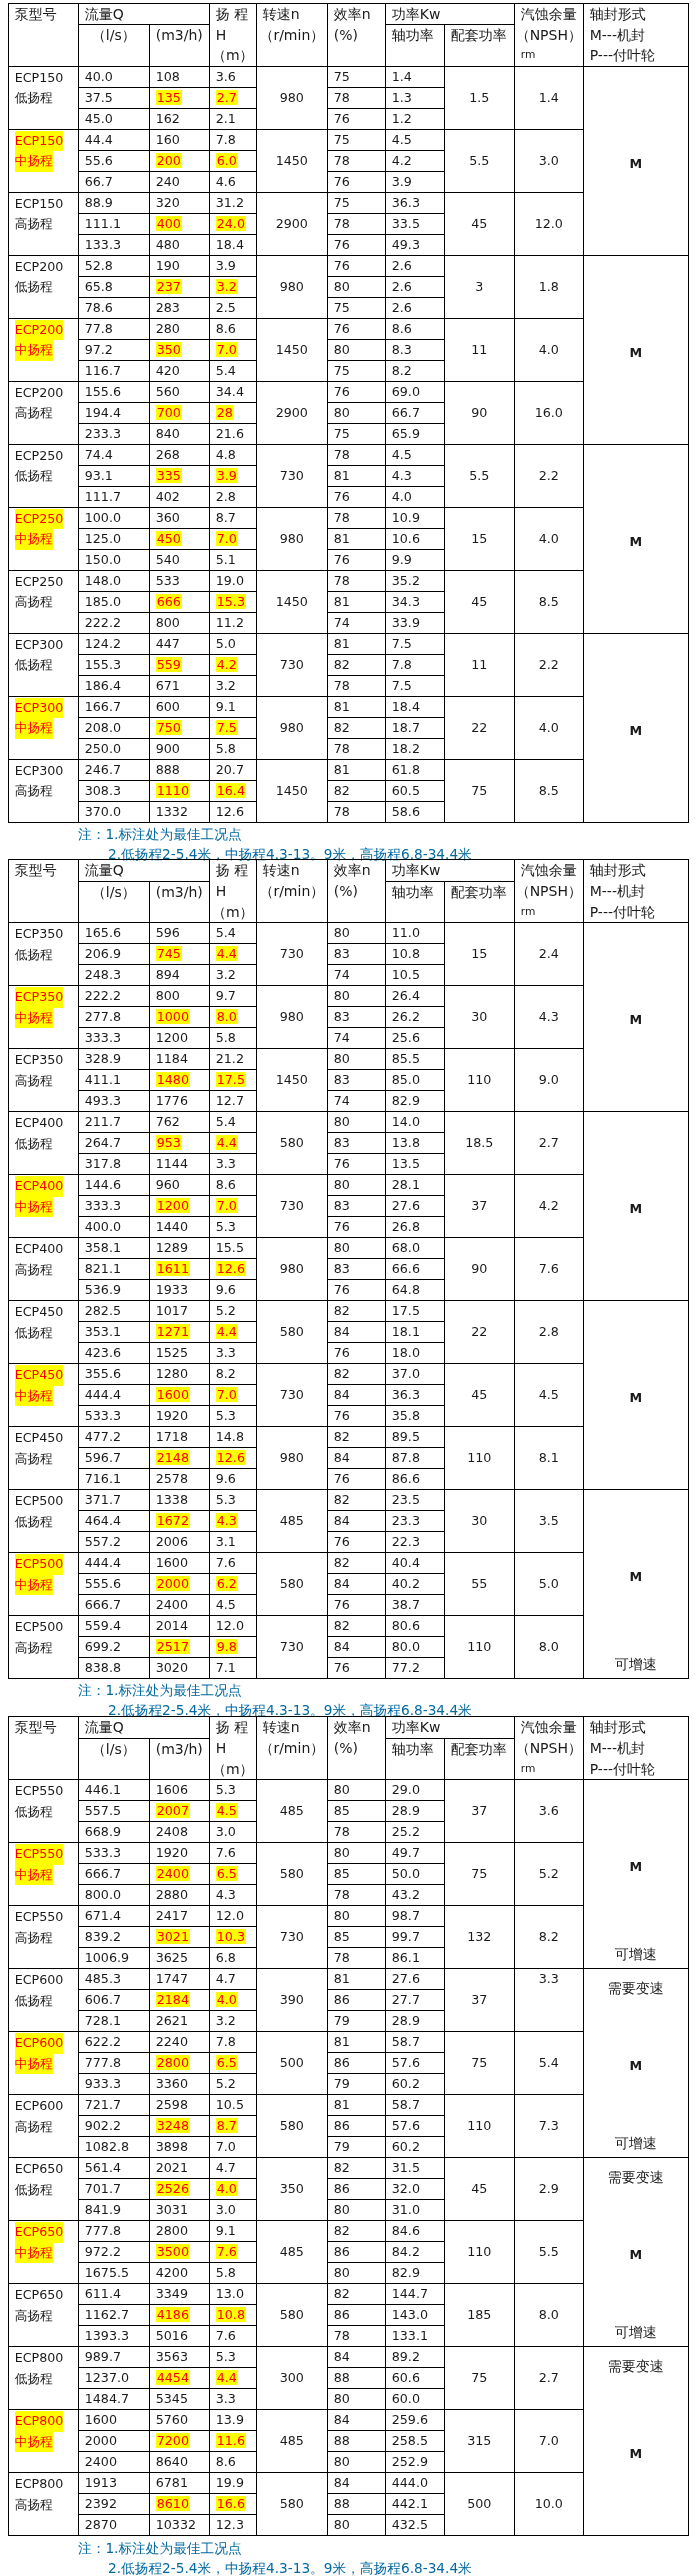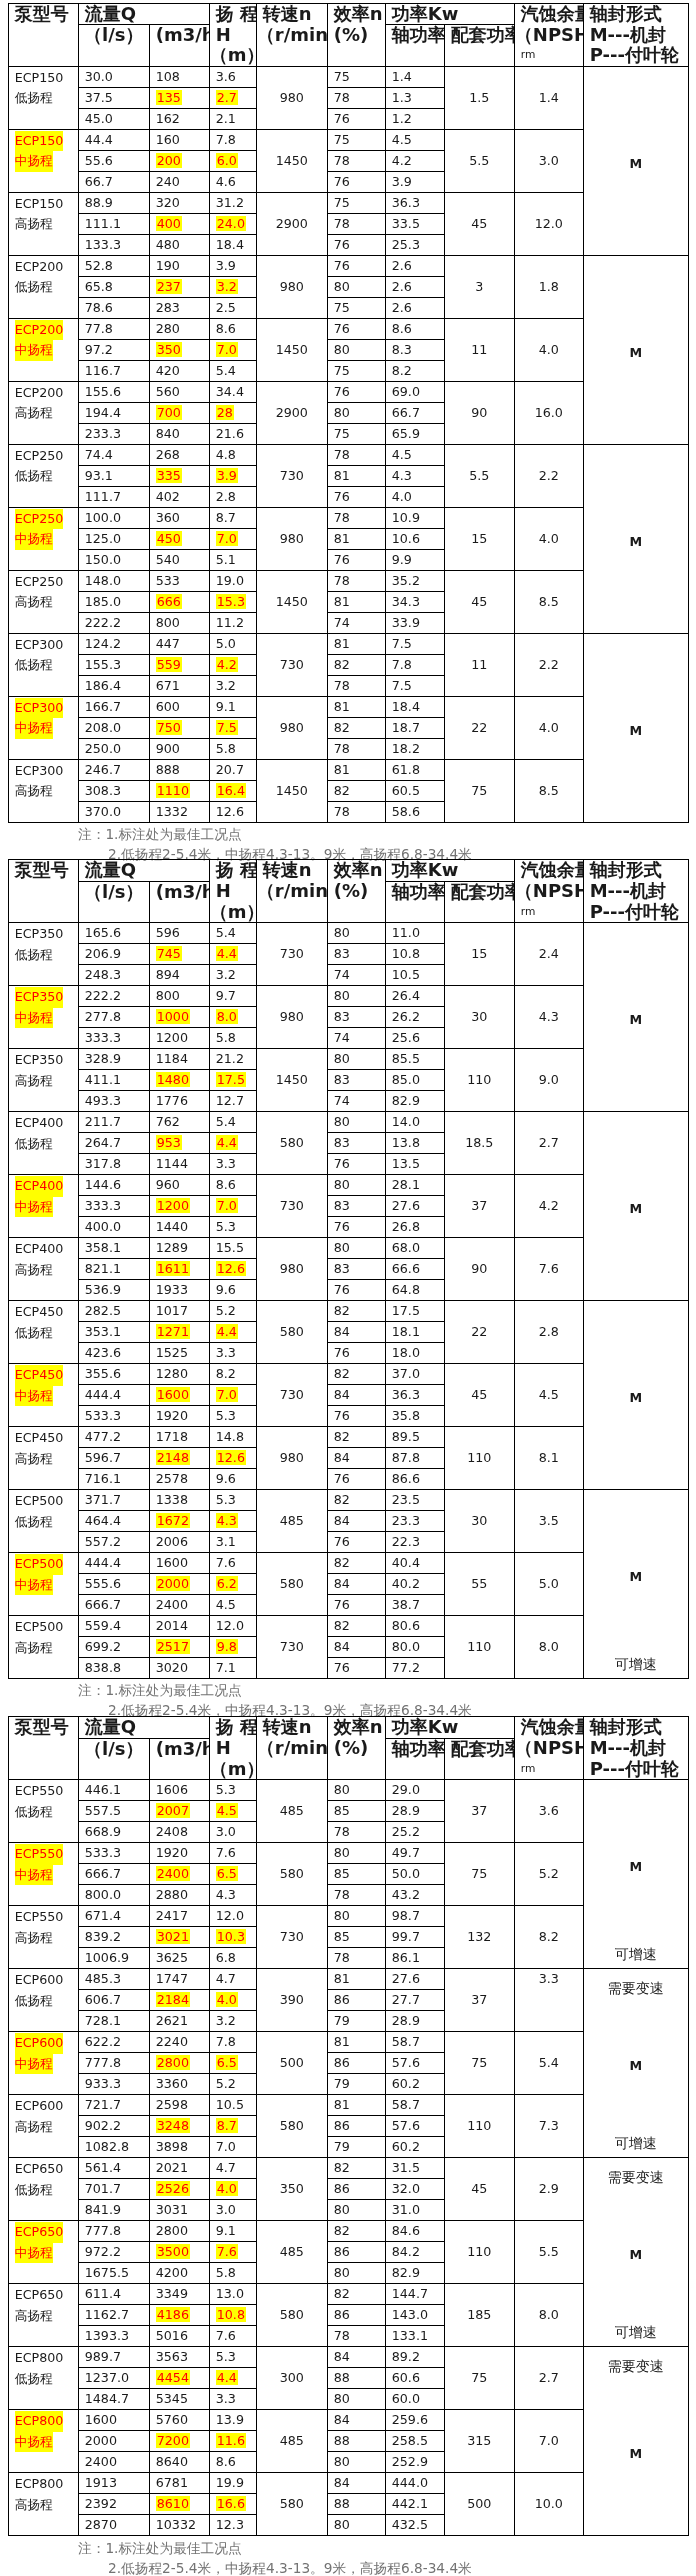--- a/index.html
+++ b/index.html
@@ -1,35 +1,35 @@
 <!DOCTYPE html>
 <html><head>
 <meta charset="utf-8">
 <style>
   html, body { margin: 0; padding: 0; background: #ffffff; }
   body { width: 697px; height: 2576px; position: relative; overflow: hidden;
          font-family: "DejaVu Sans", "Liberation Sans", sans-serif; color: #1a1a1a; }
   .tbl { position: absolute; left: 7.8px; width: 680px; border-collapse: collapse; table-layout: fixed; }
   .tbl td { border: 1px solid #000; padding: 0 0 0 5.9px; font-size: 12.7px; height: 20px; line-height: 19.5px;
             white-space: nowrap; overflow: hidden; vertical-align: middle; }
-  .tbl td.hdr { font-size: 18px; vertical-align: top; line-height: 20.5px; font-weight: bold; }
+  .tbl td.hdr { font-size: 14px; vertical-align: top; line-height: 20.5px; }
   .tbl td.hdr-sub { font-size: 10.7px; vertical-align: top; line-height: 20.5px; }
   .tbl td.c { text-align: center; padding: 0; }
   .tbl td.model { vertical-align: top; line-height: 20.5px; font-size: 12.7px; padding-top: 1px; }
   .tbl td.top { vertical-align: top; text-align: center; padding: 0; }
   .noBT { border-top: none !important; }
   .noBB { border-bottom: none !important; }
   .hl { background: #ffff00; color: #ff0000; padding: 0 1px; }
   .model-hl span.mt { background: #ffff00; color: #ff0000; display: inline-block; line-height: 20.5px; }
   .seal { text-align: center; padding: 0 !important; position: relative; }
   .seal-inner { position: absolute; left: 0; right: 0; top: 0; bottom: 0; display: flex;
                 flex-direction: column; justify-content: space-between; align-items: center; padding: 9.8px 0 3.9px 0; box-sizing: border-box; }
   .seal-inner .m { font-size: 12.7px; font-weight: bold; }
   .seal-inner .tx { font-size: 14px; }
-  .note { position: absolute; left: 78px; color: #737373; font-size: 13.7px; line-height: 19.5px; white-space: nowrap; }
+  .note { position: absolute; left: 78px; color: #0369a1; font-size: 13.7px; line-height: 19.5px; white-space: nowrap; }
   .note2 { left: 108px; }
 </style>
 </head>
 <body>
 
 <div id="doc">
   <table class="tbl" style="top: 2.9px;">
     <colgroup>
       <col style="width:70px">
         <col style="width:71px">
@@ -65,21 +65,21 @@
         <td class="hdr noBT noBB c">（NPSH）</td>
         <td class="hdr noBT noBB">M---机封</td>
       </tr>
       <tr>
         <td class="hdr noBT c">（m）</td>
         <td class="hdr-sub noBT">rm</td>
         <td class="hdr noBT">P---付叶轮</td>
       </tr>
     <tr>
           <td class="model" rowspan="3"><span class="mt">ECP150</span><br><span class="mt">低扬程</span></td>
-          <td>30.0</td>
+          <td>40.0</td>
           <td>108</td>
           <td>3.6</td>
           <td class="c" rowspan="3">980</td>
           <td>75</td>
           <td>1.4</td>
           <td class="c" rowspan="3">1.5</td>
           <td class="c" rowspan="3">1.4</td>
           <td class="seal" rowspan="9">
             <div class="seal-inner">
               <span class="tx"></span>
@@ -143,21 +143,21 @@
           <td><span class="hl">400</span></td>
           <td><span class="hl">24.0</span></td>
           <td>78</td>
           <td>33.5</td>
         </tr>
         <tr>
           <td>133.3</td>
           <td>480</td>
           <td>18.4</td>
           <td>76</td>
-          <td>25.3</td>
+          <td>49.3</td>
         </tr>
         <tr>
           <td class="model" rowspan="3"><span class="mt">ECP200</span><br><span class="mt">低扬程</span></td>
           <td>52.8</td>
           <td>190</td>
           <td>3.9</td>
           <td class="c" rowspan="3">980</td>
           <td>76</td>
           <td>2.6</td>
           <td class="c" rowspan="3">3</td>

